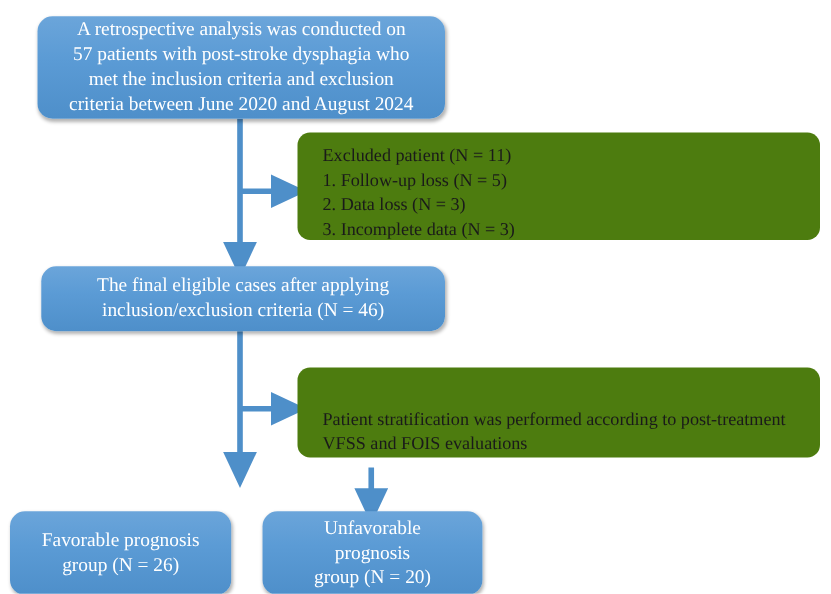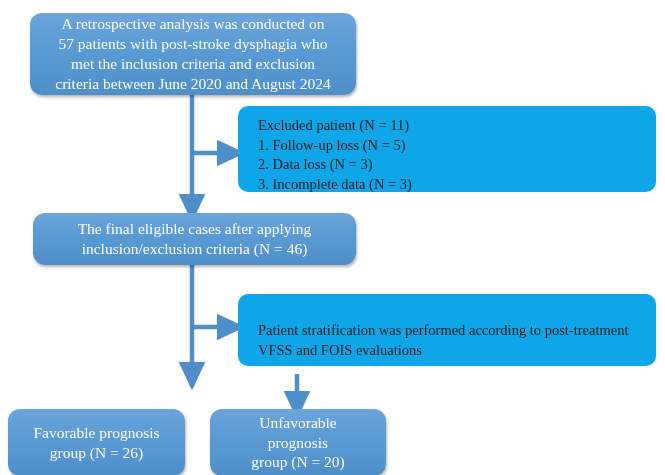--- a/index.html
+++ b/index.html
@@ -35,21 +35,21 @@
   .node-blue {
     background: linear-gradient(180deg, #6ba5da 0%, #5b9bd5 42%, #4e8fca 100%);
     border-radius: 12px;
     color: #ffffff;
     text-align: center;
     box-shadow: 1px 2px 3px rgba(0,0,0,0.30);
     line-height: 1.28;
   }
 
   .node-gray {
-    background: #0ea5e9;
+    background: #4d7c0f;
     border-radius: 10px;
     color: #1a1a1a;
     text-align: left;
     justify-content: flex-start;
     line-height: 1.35;
   }
 
   .node-text {
     display: block;
     white-space: pre-line;
@@ -69,21 +69,21 @@
   }
   #node-eligible {
     left: 33px;  top: 202px; width: 323px; height: 52px;
     font-size: 15.5px;
     padding: 12px 6px;
   }
   #node-stratify {
     left: 238px; top: 283px; width: 418px; height: 72px;
     font-size: 14.5px;
     padding: 22px 12px 0 20px;
-    align-items: center;
+    align-items: flex-end;
   }
   #node-favorable {
     left: 8px;   top: 398px; width: 177px; height: 67px;
     font-size: 15.5px;
     padding: 0 6px;
     text-align: center;
   }
   #node-unfavorable {
     left: 210px; top: 398px; width: 176px; height: 67px;
     font-size: 15.5px;

